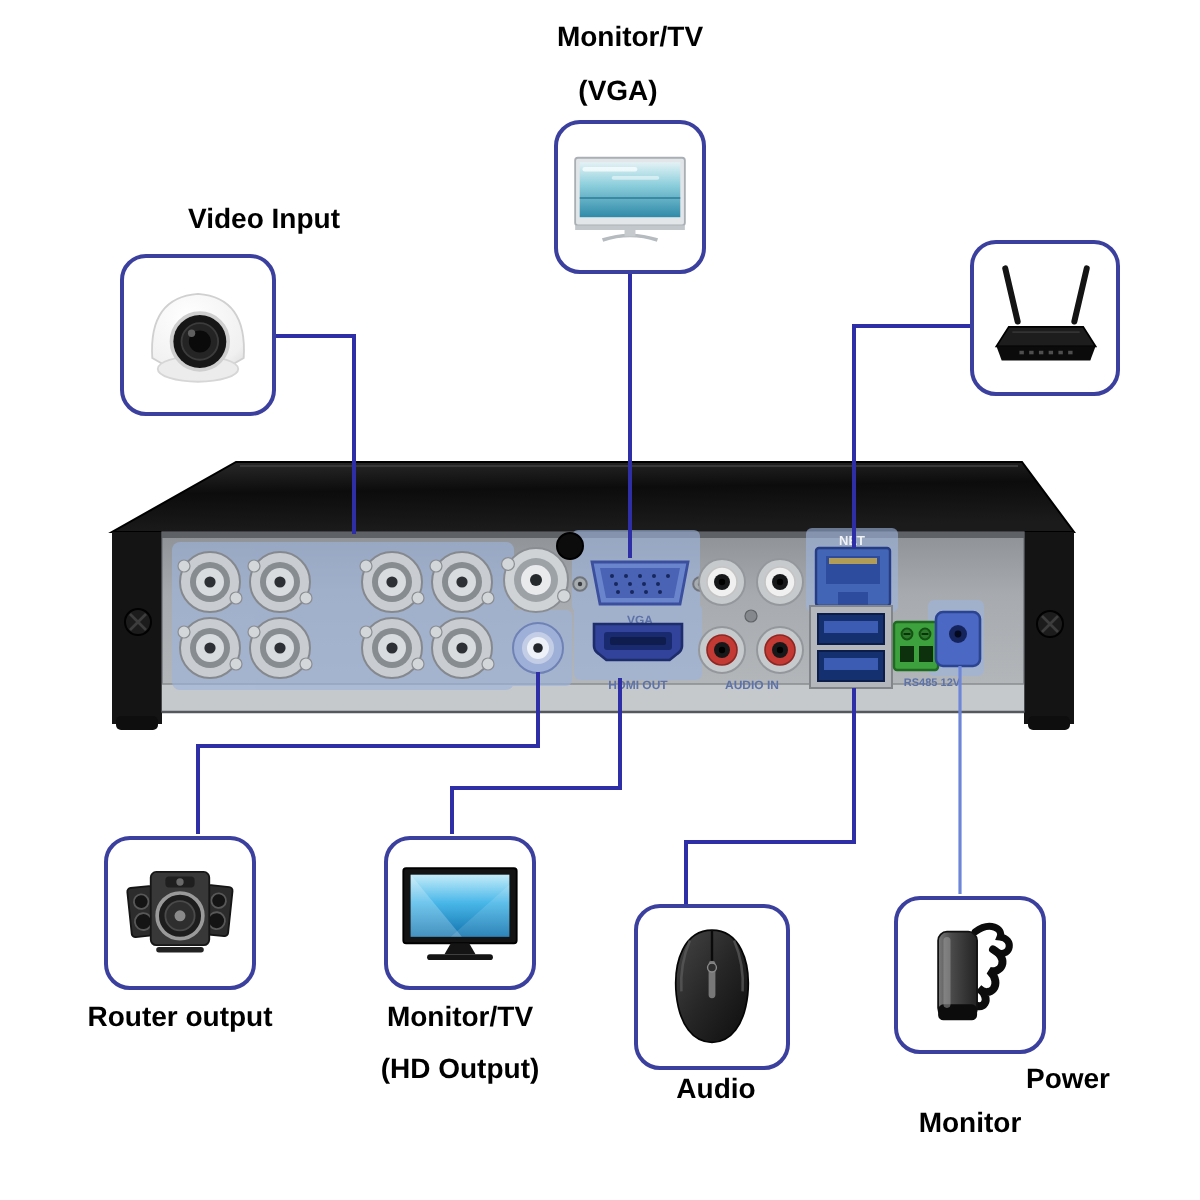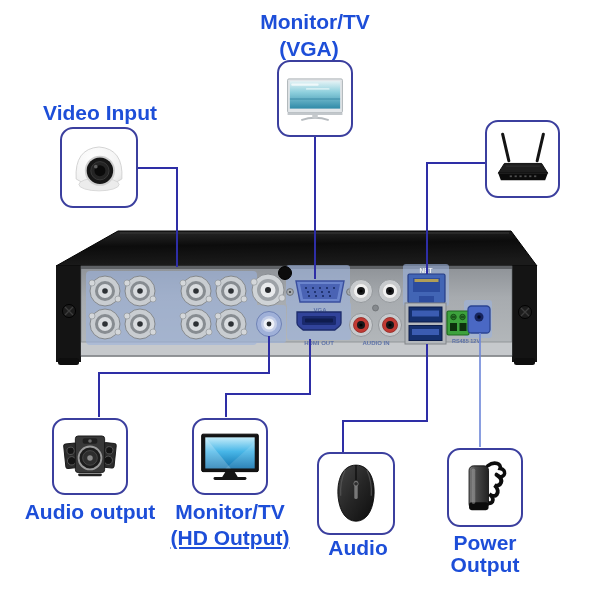--- a/index.html
+++ b/index.html
@@ -8,21 +8,21 @@
     font-family:"Liberation Sans","DejaVu Sans",sans-serif;overflow:hidden;
   }
   .art{position:absolute;left:0;top:0;width:600px;height:600px;z-index:1;}
   .node-box{
     position:absolute;z-index:2;background:#ffffff;
     border:2px solid #3b3f9e;border-radius:13px;
     display:flex;align-items:center;justify-content:center;box-sizing:border-box;
   }
   .node-label{
     position:absolute;z-index:3;text-align:center;
-    font-size:21px;font-weight:bold;color:#1d4ed8;letter-spacing:0px;white-space:nowrap;
+    font-size:14px;font-weight:bold;color:#000000;letter-spacing:0px;white-space:nowrap;
   }
   .icon-svg{display:block;}
 </style>
 </head>
 <body>
 
 <div class="canvas">
 
   <svg class="art" viewBox="0 0 600 600">
     <defs>
@@ -191,29 +191,29 @@
       <path d="M138,168 L177,168 L177,267"></path>
       <path d="M315,137 L315,279"></path>
       <path d="M485,163 L427,163 L427,274"></path>
       <path d="M269,336 L269,373 L99,373 L99,417"></path>
       <path d="M310,339 L310,394 L226,394 L226,417"></path>
       <path d="M427,344 L427,421 L343,421 L343,452"></path>
       <path d="M480,333 L480,447" stroke="#6d86d8" stroke-width="1.6"></path>
     </g>
   </svg>
 
-  <div class="node-label" style="left:30px;top:101px;width:140px;">Video Input</div>
+  <div class="node-label" style="left:30px;top:101px;width:140px;text-align:right;">Video Input</div>
   <div class="node-label" style="left:245px;top:10px;width:140px;">Monitor/TV</div>
   <div class="node-label" style="left:239px;top:37px;width:140px;">(VGA)</div>
-  <div class="node-label" style="left:20px;top:500px;width:140px;">Audio output</div>
+  <div class="node-label" style="left:20px;top:500px;width:140px;">Router output</div>
   <div class="node-label" style="left:160px;top:500px;width:140px;">Monitor/TV</div>
-  <div class="node-label" style="left:160px;top:526px;width:140px;text-decoration:underline;">(HD Output)</div>
+  <div class="node-label" style="left:160px;top:526px;width:140px;">(HD Output)</div>
   <div class="node-label" style="left:288px;top:536px;width:140px;">Audio</div>
-  <div class="node-label" style="left:415px;top:531px;width:140px;">Power</div>
-  <div class="node-label" style="left:415px;top:553px;width:140px;">Output</div>
+  <div class="node-label" style="left:415px;top:531px;width:140px;text-align:right;">Power</div>
+  <div class="node-label" style="left:415px;top:553px;width:140px;">Monitor</div>
 
   <div class="node-box" style="left:60px;top:127px;width:78px;height:81px;">
     <svg class="icon-svg" width="64" height="66" viewBox="0 0 70 70">
       <defs>
           <radialGradient id="camDome" cx="0.4" cy="0.3" r="0.9">
         <stop offset="0" stop-color="#ffffff"></stop>
             <stop offset="0.75" stop-color="#f0f0f0"></stop>
             <stop offset="1" stop-color="#d9d9d9"></stop>
       </radialGradient>
         </defs>

